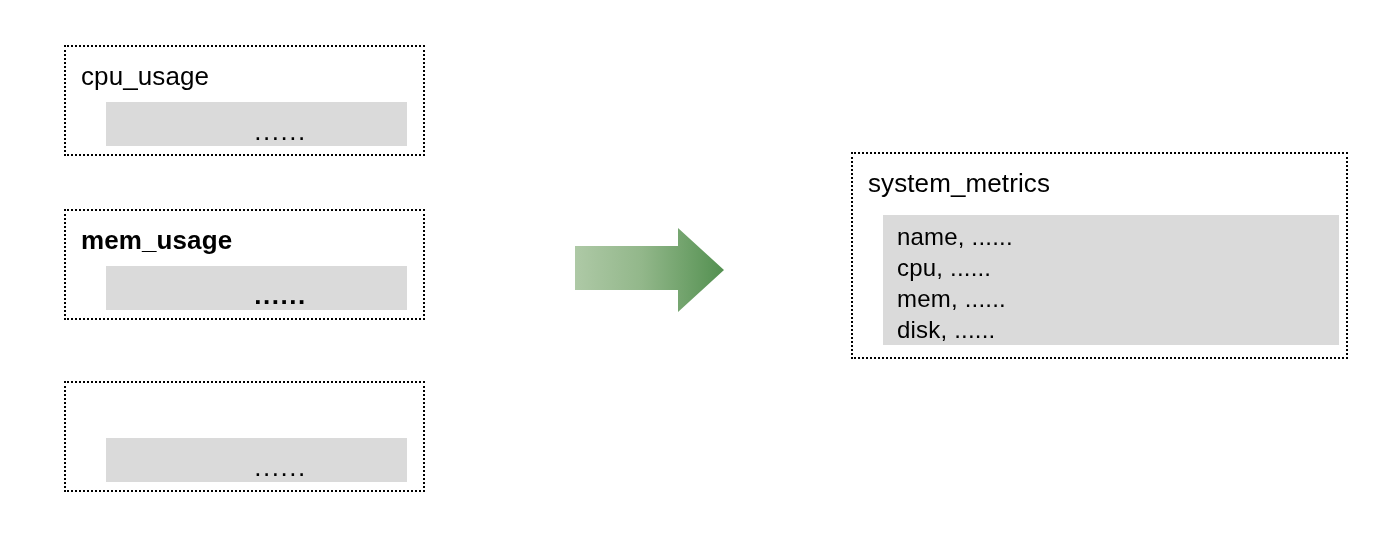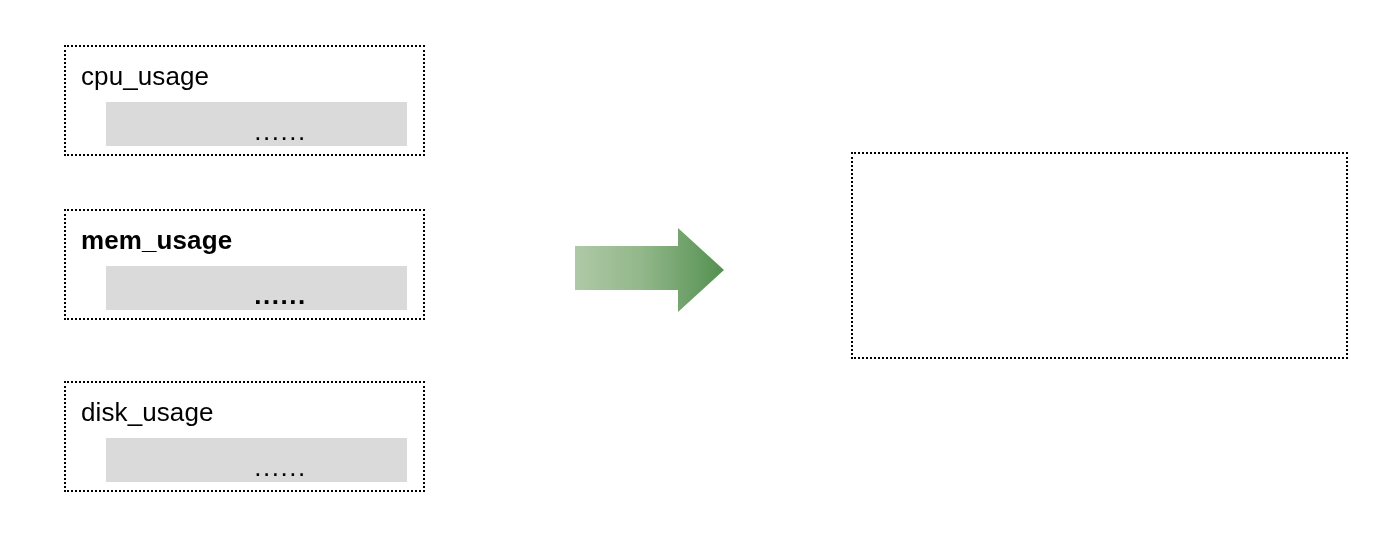--- a/index.html
+++ b/index.html
@@ -108,33 +108,39 @@
 </div>
 
 <div class="node-box source-box b2">
   <div class="node-title source-title">mem_usage</div>
   <div class="node-body source-body">
     <div class="source-dots">......</div>
   </div>
 </div>
 
 <div class="node-box source-box b3">
-  <div class="node-title source-title">disk_usage</div>
   <div class="node-body source-body">
     <div class="source-dots">......</div>
   </div>
 </div>
 
 <div class="arrow-wrap">
   <svg width="155" height="92" viewBox="0 0 155 92" xmlns="http://www.w3.org/2000/svg">
     <defs>
       <linearGradient id="arrowGrad" x1="0" y1="0" x2="1" y2="0">
         <stop offset="0%" stop-color="#aec9a6"></stop>
         <stop offset="45%" stop-color="#92b78a"></stop>
         <stop offset="100%" stop-color="#539050"></stop>
       </linearGradient>
     </defs>
     <polygon points="3,22 106,22 106,4 152,46 106,88 106,66 3,66" fill="url(#arrowGrad)"></polygon>
   </svg>
 </div>
 
 <div class="node-box target-box">
+  <div class="node-title target-title">system_metrics</div>
+  <div class="node-body target-body">
+    <div class="target-line">name, ......</div>
+    <div class="target-line">cpu, ......</div>
+    <div class="target-line">mem, ......</div>
+    <div class="target-line">disk, ......</div>
+  </div>
 </div>
 
 </body></html>

